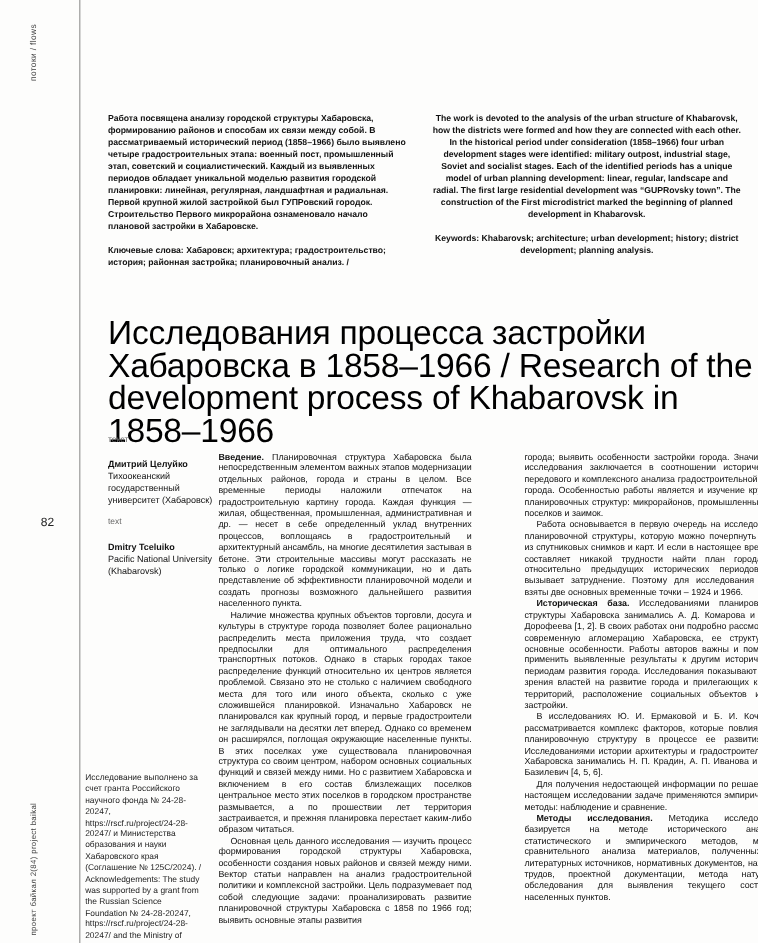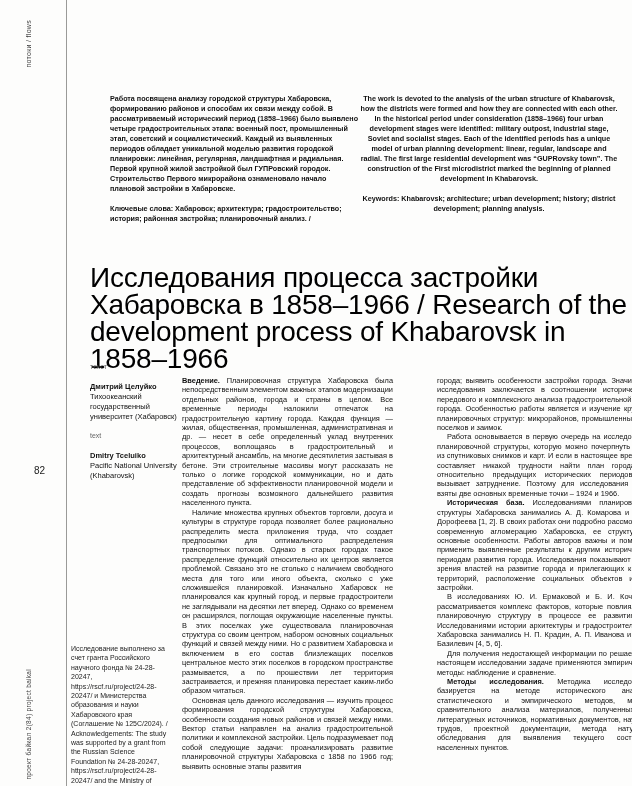--- a/index.html
+++ b/index.html
@@ -6,24 +6,24 @@
   html,body { width:632px; height:786px; }
   body { background:#e8e8e6; font-family:"Liberation Sans","DejaVu Sans",sans-serif; }
   .page { position:relative; width:632px; height:786px; background:#fdfdfc; overflow:hidden; color:#1a1a1a; }
 
   .rule { position:absolute; left:66px; top:0; width:1px; height:786px; background:#9a9a98; }
 
   .vtext { position:absolute; writing-mode:vertical-rl; transform:rotate(180deg);
            white-space:nowrap; color:#3c3c3c; letter-spacing:.3px; }
   .vtext-top { left:25px; top:20px; font-size:7px; }
   .vtext-bottom { left:25px; bottom:6px; font-size:6.5px; }
-  .pagenum { position:absolute; left:34px; top:430px; font-size:10px; color:#222;margin-top:35px; }
+  .pagenum { position:absolute; left:34px; top:430px; font-size:10px; color:#222; }
 
   .abstract { position:absolute; top:94px; font-weight:bold; font-size:7.2px; line-height:10px; color:#111; }
-  .abstract-ru { left:90px; width:252px;margin-left:20px; }
+  .abstract-ru { left:90px; width:252px; }
   .abstract-en { left:360px; width:258px;text-align:center; }
   .abstract .keywords { margin-top:10px; }
 
   .title { position:absolute; left:90px; top:264px; width:538px;
            font-size:28px; line-height:27px; font-weight:400; color:#000; letter-spacing:-0.2px; }
 
   .authors { position:absolute; left:90px; top:362px; width:92px; font-size:7.5px; line-height:10px; color:#111; }
   .authors .label { color:#666; font-size:7px; margin-bottom:1px; }
   .authors .name { font-weight:bold;margin-top:10px; }
   .authors .aff { margin-bottom:9px; }

